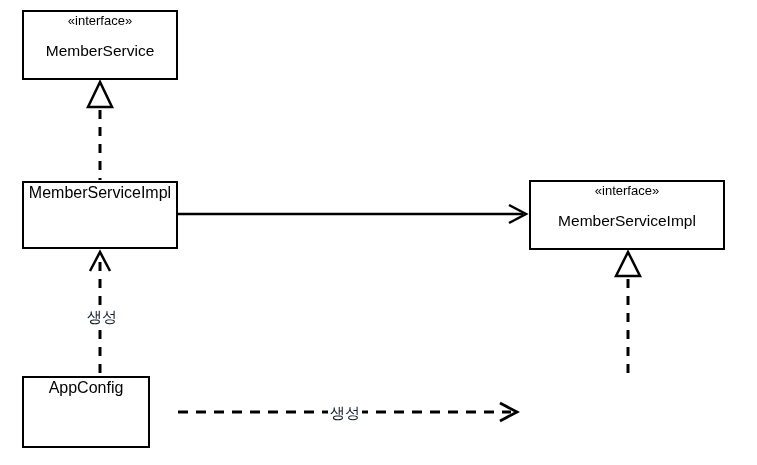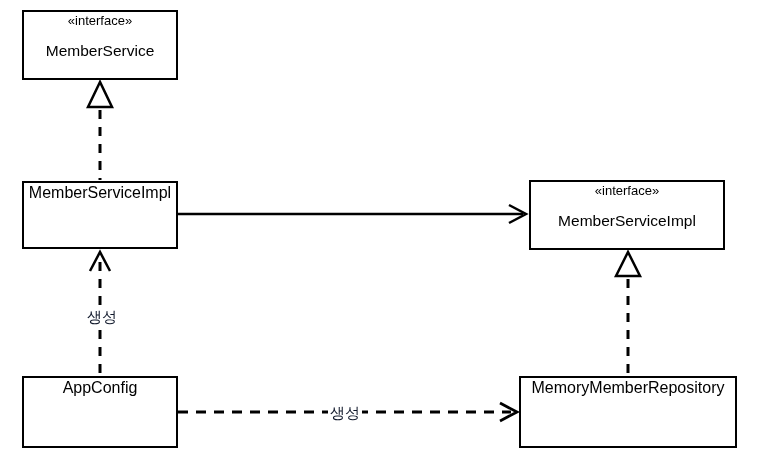--- a/index.html
+++ b/index.html
@@ -44,21 +44,21 @@
   }
   .node .class-name {
     font-size: 16px;
     line-height: 20px;
     font-weight: 400;
   }
   
   .n-member-service          { left: 22px;  top: 10px;  width: 156px; height: 70px; }
   .n-member-service-impl     { left: 22px;  top: 181px; width: 156px; height: 68px; }
   .n-member-repository       { left: 529px; top: 180px; width: 196px; height: 70px; }
-  .n-app-config              { left: 22px;  top: 376px; width: 156px; height: 72px; }
+  .n-app-config              { left: 22px;  top: 376px; width: 128px; height: 72px; }
   .n-memory-member-repo      { left: 519px; top: 376px; width: 218px; height: 72px; }
 
   .edge-label {
     position: absolute;
     transform: translate(-50%, -50%);
     background: #ffffff;
     color: #0f172a;
     font-size: 15px;
     line-height: 17px;
     padding: 1px 2px;
@@ -111,20 +111,17 @@
 
   <div class="node n-member-repository">
     <div class="stereotype">«interface»</div>
     <div class="iface-name">MemberServiceImpl</div>
   </div>
 
   <div class="node n-app-config">
     <div class="class-name">AppConfig</div>
   </div>
 
-  <div class="node n-memory-member-repo">
-    <div class="class-name">MemoryMemberRepository</div>
-  </div>
 
   <div class="edge-label el-create-impl">생성</div>
   <div class="edge-label el-create-memory">생성</div>
 
 </div>
 
 </body></html>

